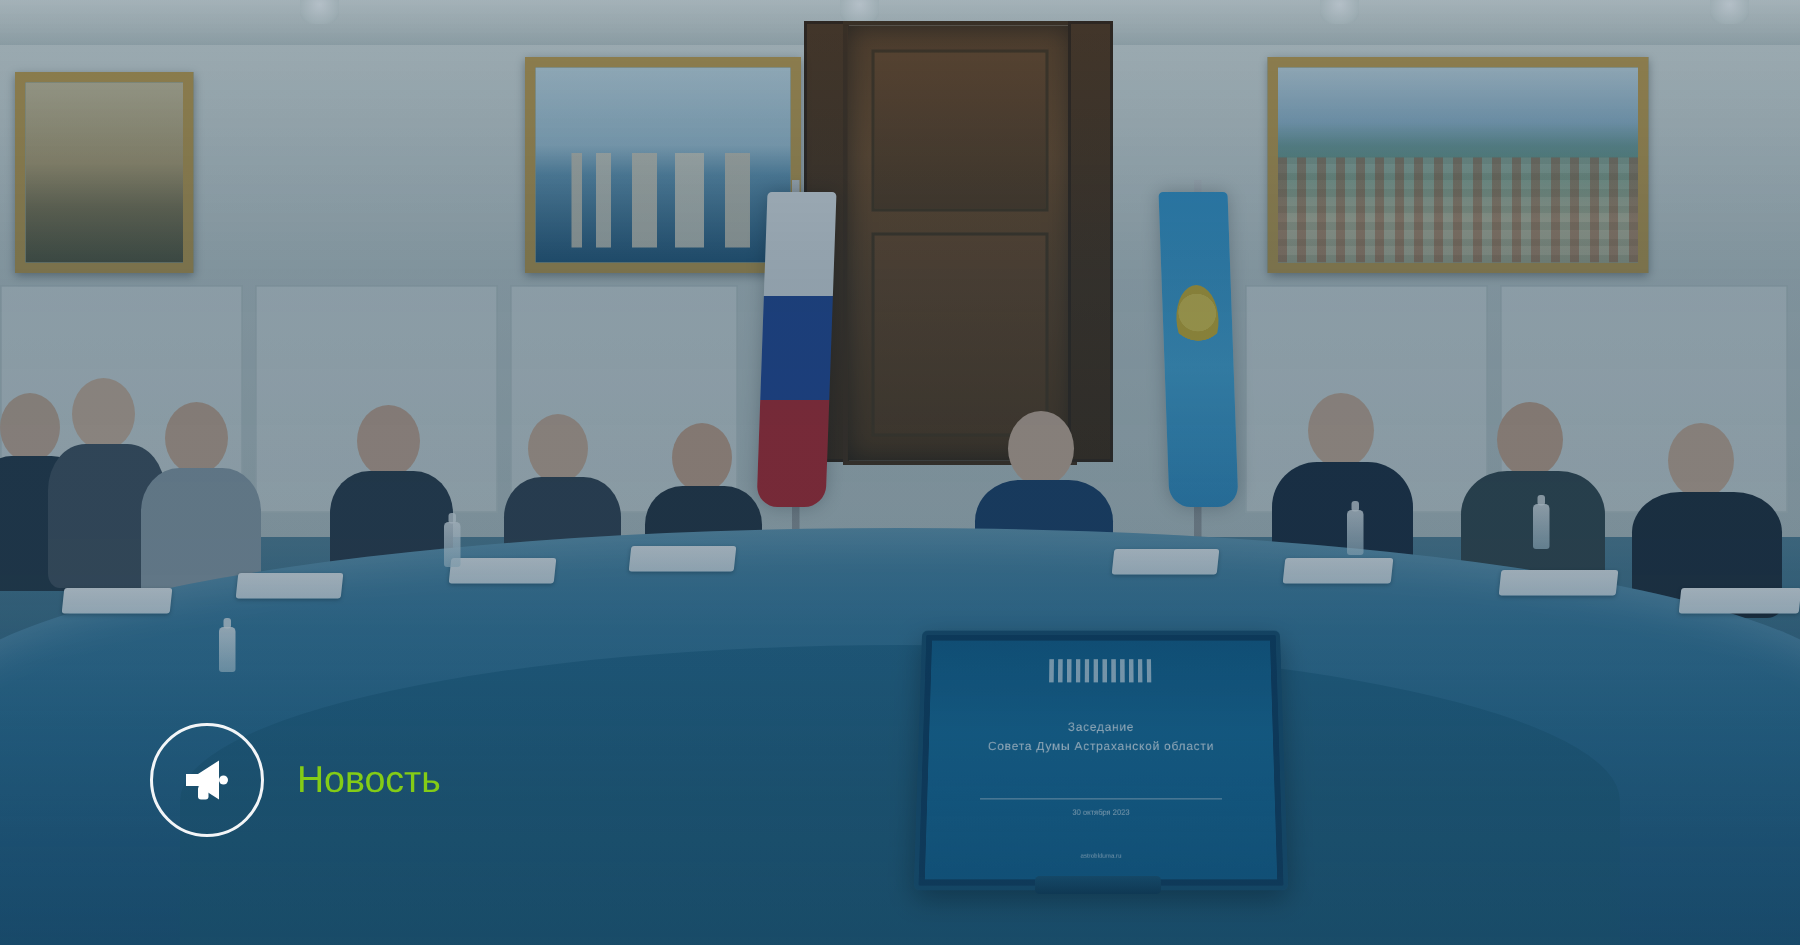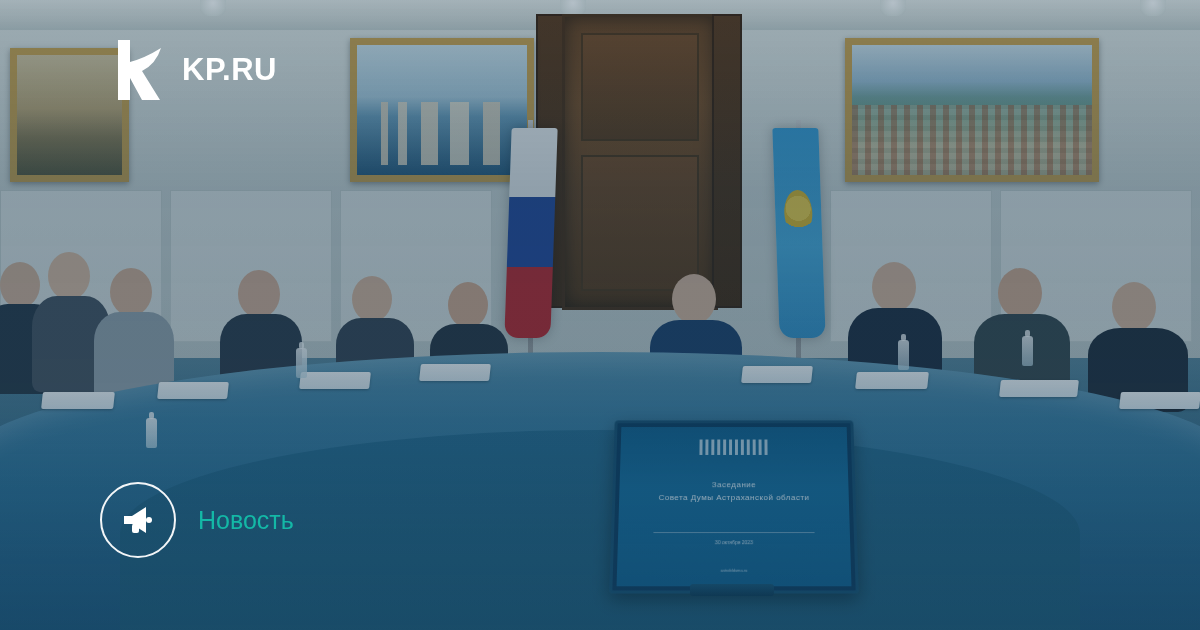--- a/index.html
+++ b/index.html
@@ -215,21 +215,21 @@
   .badge-row {
     position: absolute; left: 100px; top: 482px;
     display: flex; align-items: center; gap: 22px;
   }
   .badge-circle {
     width: 72px; height: 72px; border-radius: 50%;
     border: 2px solid rgba(255,255,255,.95);
     display: flex; align-items: center; justify-content: center;
   }
   .badge-label {
-    color: #14b8a6; font-size: 25px; font-weight: normal;
+    color: #84cc16; font-size: 25px; font-weight: normal;
   }
 </style>
 </head>
 <body>
 
 <div class="card">
 
   <div class="photo">
 
     <div class="wall"></div>
@@ -320,26 +320,20 @@
         <div class="mon-rule"></div>
         <div class="mon-date">30 октября 2023</div>
         <div class="mon-foot">astroblduma.ru</div>
       </div>
     </div>
     <div class="monitor-base"></div>
   </div>
 
   <div class="overlay"></div>
 
-  <div class="brand">
-    <svg class="brand-mark" viewBox="0 0 52 64">
-      <path d="M6 2 L6 62 L18 62 L18 40 L30 62 L48 62 L30 33 Q44 26 49 10 Q33 20 18 24 L18 2 Z" fill="#ffffff"></path>
-    </svg>
-    <div class="brand-text">KP.RU</div>
-  </div>
 
 
   <div class="badge-row">
     <div class="badge-circle">
       <svg width="36" height="32" viewBox="0 0 36 32">
         <path d="M4 12 L12 12 L26 3 L26 29 L12 20 L4 20 Z" fill="#ffffff"></path>
         <rect x="12" y="20" width="7" height="9" rx="2" fill="#ffffff"></rect>
         <circle cx="29" cy="16" r="3" fill="#ffffff"></circle>
       </svg>
     </div>

